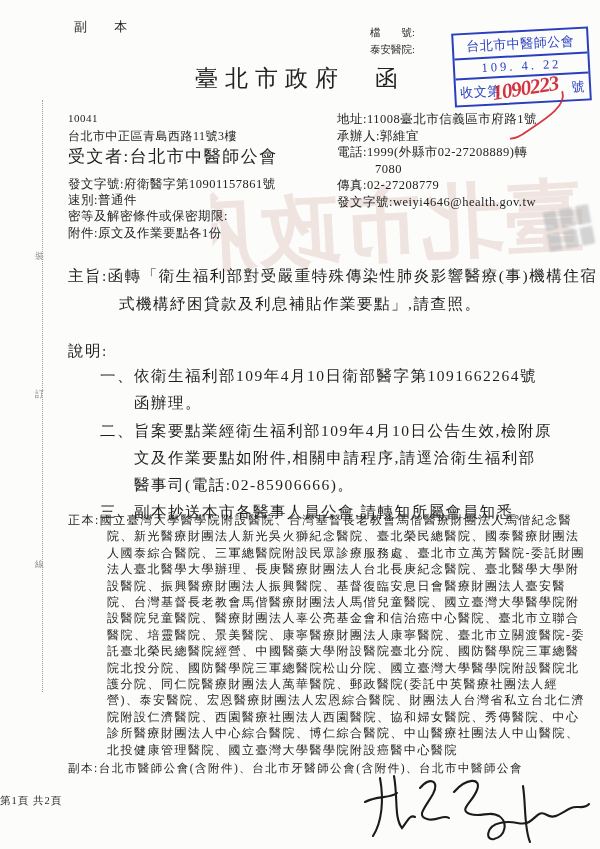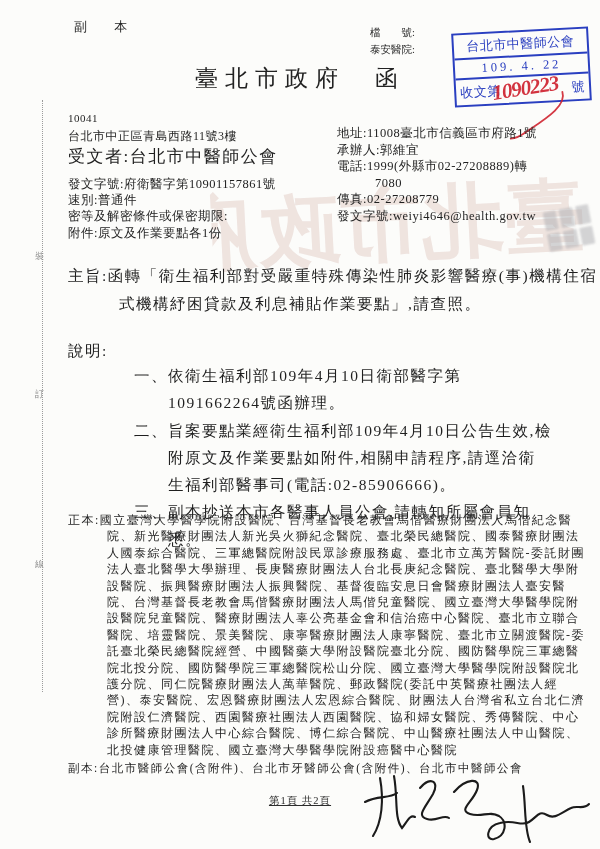--- a/index.html
+++ b/index.html
@@ -31,33 +31,33 @@
   }
   .hand-tail{position:absolute;left:48px;top:60px;pointer-events:none;}
   
   .bind-line{left:42px;top:100px;height:592px;border-left:1.5px dotted #9b9b9b;width:0;}
   .bind-mark{left:35px;font-size:9px;color:#8d8d8d;}
   
   .zip{left:68px;top:112px;font-size:11px;letter-spacing:.5px;}
   .street{left:68px;top:128px;font-size:12px;letter-spacing:.5px;}
   .recipient{left:68px;top:145px;font-size:17px;letter-spacing:1.5px;}
   .meta-left{left:68px;top:176px;font-size:12.5px;line-height:16.2px;letter-spacing:.5px;}
-  .contact-right{left:337px;top:125px;width:205px;font-size:12.5px;line-height:16.6px;letter-spacing:.5px;}
+  .contact-right{left:337px;top:111px;width:205px;font-size:12.5px;line-height:16.6px;letter-spacing:.5px;}
   .contact-right .hang5{padding-left:38px;text-indent:-38px;overflow-wrap:anywhere;}
   .contact-right .hang-mail{padding-left:65px;text-indent:-65px;word-break:break-all;}
   
   .subject{left:68px;top:262px;width:480px;font-size:15.5px;letter-spacing:1.5px;line-height:27.5px;padding-left:51px;text-indent:-51px;}
   .expl-heading{left:68px;top:341px;font-size:15.5px;letter-spacing:1.5px;}
   .expl-items{left:100px;top:362px;width:452px;font-size:15.5px;letter-spacing:1.5px;line-height:27.3px;}
-  .expl-items .item{padding-left:34px;text-indent:-34px;margin-left:34px;}
+  .expl-items .item{padding-left:34px;text-indent:-34px;}
   
   .dist-main{left:68px;top:512px;width:482px;font-size:12px;letter-spacing:1.5px;line-height:16.4px;padding-left:39px;text-indent:-39px;}
   .dist-copy{left:68px;top:760px;width:500px;font-size:11.5px;letter-spacing:1.5px;line-height:16.4px;padding-left:39px;text-indent:-39px;}
   
-  .page-indicator{left:0;top:794px;width:600px;text-align:center;font-size:10.5px;letter-spacing:1px;color:#2c2c2c;text-decoration:underline;}
+  .page-indicator{left:0;top:794px;width:600px;text-align:left;font-size:10.5px;letter-spacing:1px;color:#2c2c2c;}
   .signature{left:358px;top:766px;}
   
   .watermark{
     left:212px;top:166px;width:372px;height:128px;overflow:hidden;
     transform:scaleX(-1) rotate(3deg);
     font-size:80px;font-weight:bold;white-space:nowrap;
     color:rgba(200,160,148,0.26);letter-spacing:2px;line-height:118px;
     pointer-events:none;
   }
   

